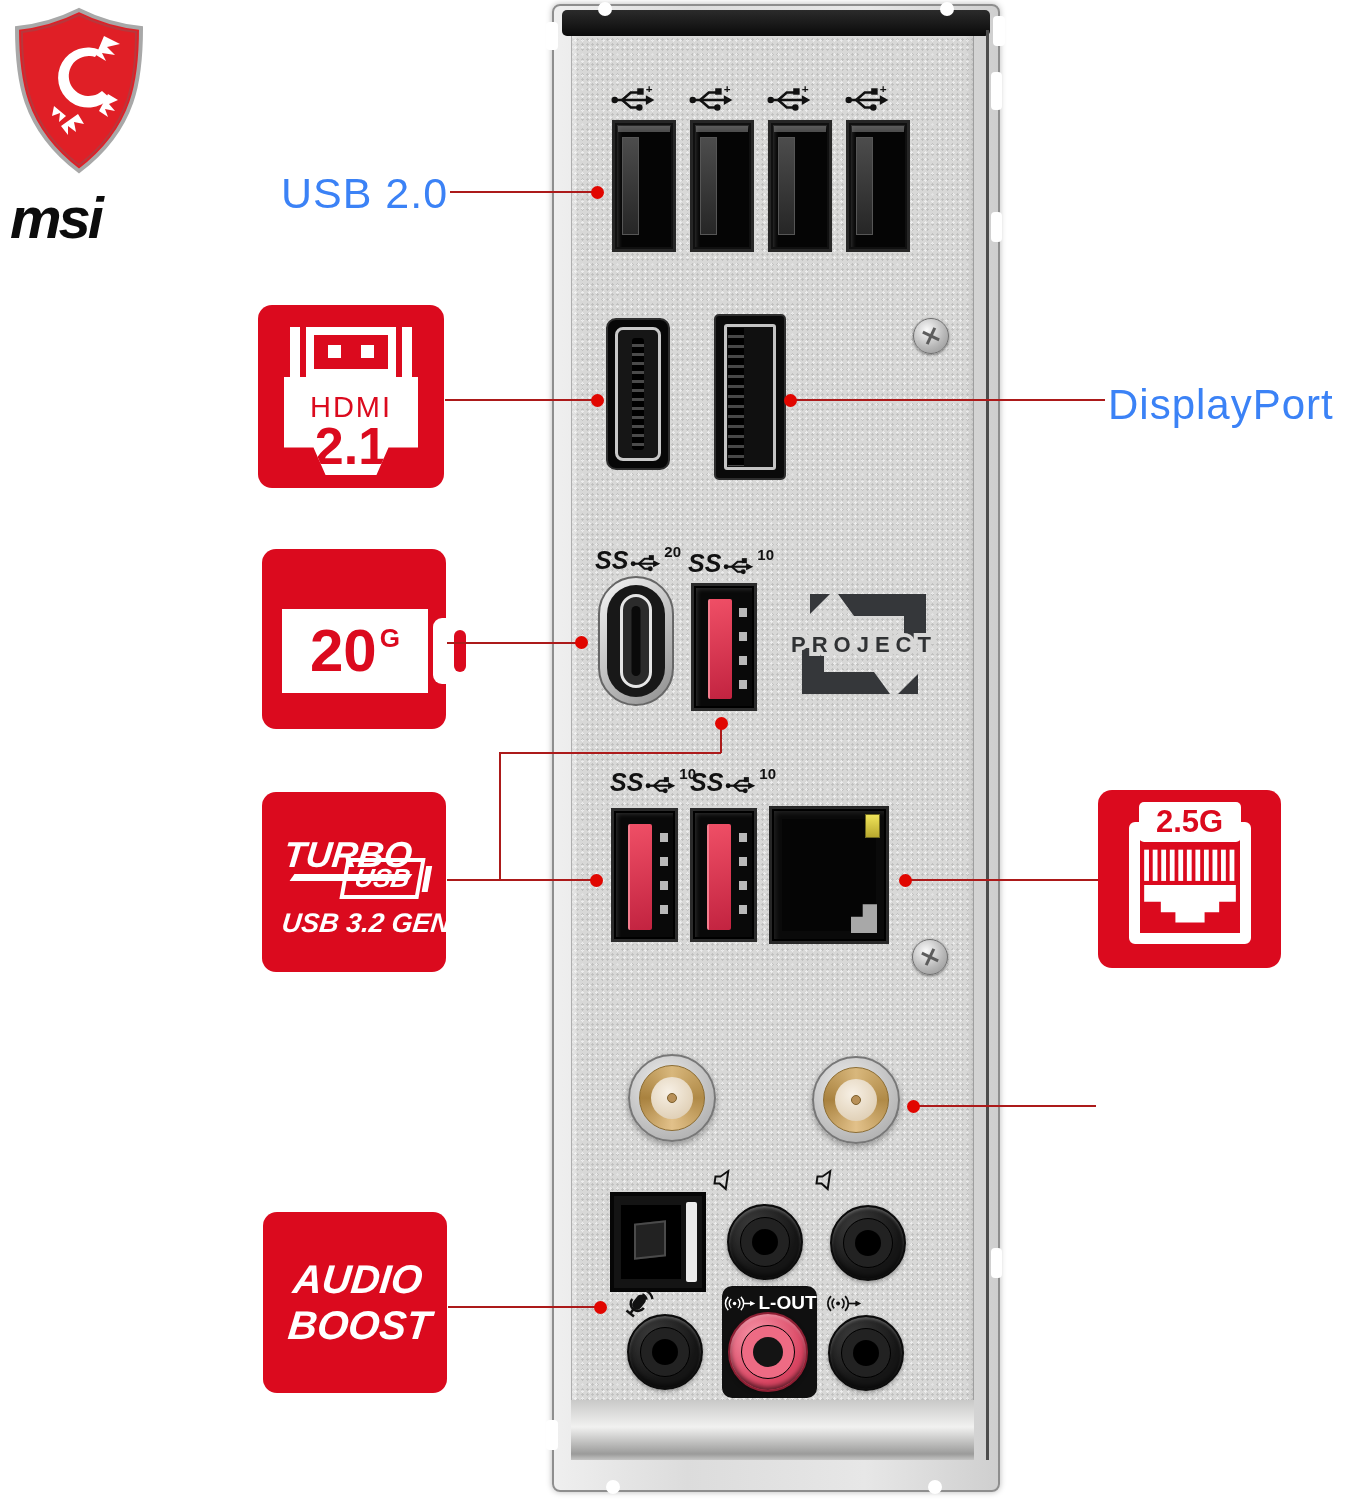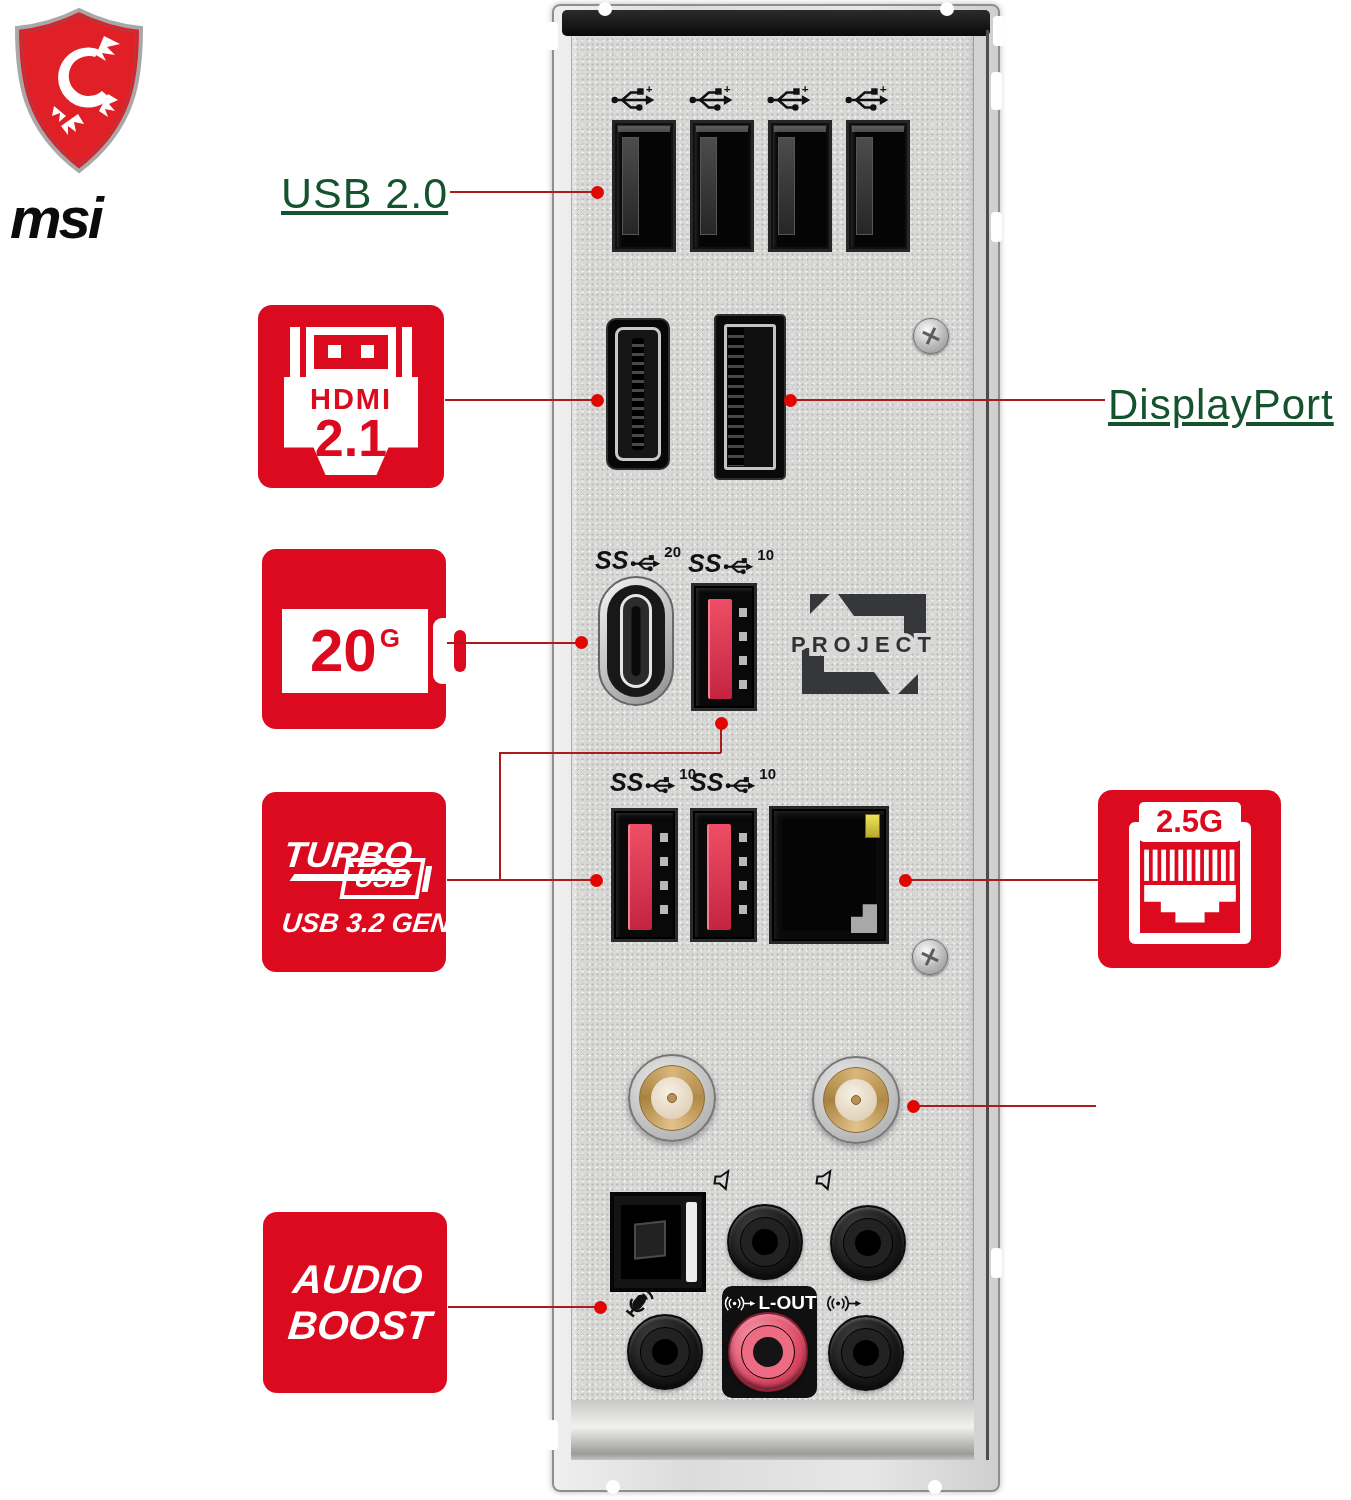--- a/index.html
+++ b/index.html
@@ -13,36 +13,36 @@
 
 
 .cline{position:absolute;background:var(--line);height:2px;z-index:40;}
 .cline.v{width:2px;}
 .cdot{position:absolute;width:13px;height:13px;border-radius:50%;background:var(--dot);z-index:41;}
 
 
 .wordmark{position:absolute;left:10px;top:184px;font-size:58px;font-weight:800;font-style:italic;letter-spacing:-3px;color:#0c0c0c;}
 
 
-.big-label{position:absolute;font-size:43px;color:#14532d;letter-spacing:1px;text-decoration:underline;}
+.big-label{position:absolute;font-size:43px;color:#3b82f6;letter-spacing:1px;}
 .panel-label{position:absolute;font-weight:bold;color:#101010;}
 
 
 .badge{position:absolute;background:var(--msi-red);border-radius:14px;z-index:30;}
 .badge .wtxt{color:#fff;font-weight:800;font-style:italic;transform:skewX(-6deg);}
 
 
 .hdmi-conn{position:absolute;left:50%;top:22px;transform:translateX(-50%);width:90px;height:50px;background:#fff;}
 .hdmi-conn::before,.hdmi-conn::after{content:"";position:absolute;top:0;width:10px;height:50px;background:#fff;}
 .hdmi-conn::before{left:-16px;} .hdmi-conn::after{right:-16px;}
 .hdmi-conn-in{position:absolute;inset:8px;background:var(--msi-red);}
 .hdmi-pin{position:absolute;top:10px;width:13px;height:13px;background:#fff;}
 .hdmi-body{position:absolute;left:50%;top:72px;transform:translateX(-50%);width:134px;height:98px;background:#fff;
   clip-path:polygon(0 0,100% 0,100% 72%,78% 72%,69% 100%,31% 100%,22% 72%,0 72%);text-align:center;}
-.hdmi-body .t1{font-size:29px;font-weight:700;color:var(--msi-red);letter-spacing:2px;margin-top:6px;}
+.hdmi-body .t1{font-size:29px;font-weight:400;color:var(--msi-red);letter-spacing:2px;margin-top:14px;}
 .hdmi-body .t2{font-size:52px;font-weight:700;color:var(--msi-red);line-height:.85;}
 
 
 .g20-row{position:absolute;left:20px;top:60px;display:flex;align-items:center;}
 .g20-main{width:146px;height:84px;background:#fff;display:flex;align-items:center;justify-content:center;}
 .g20-main .n{font-size:60px;font-weight:800;color:var(--msi-red);line-height:1;}
 .g20-main .u{font-size:26px;font-weight:800;color:var(--msi-red);margin:-26px 0 0 3px;}
 .g20-plug{width:54px;height:66px;background:#fff;border-radius:9px;margin-left:5px;position:relative;}
 .g20-slot{position:absolute;left:50%;top:50%;transform:translate(-50%,-50%);width:12px;height:42px;background:var(--msi-red);border-radius:6px;}
 

